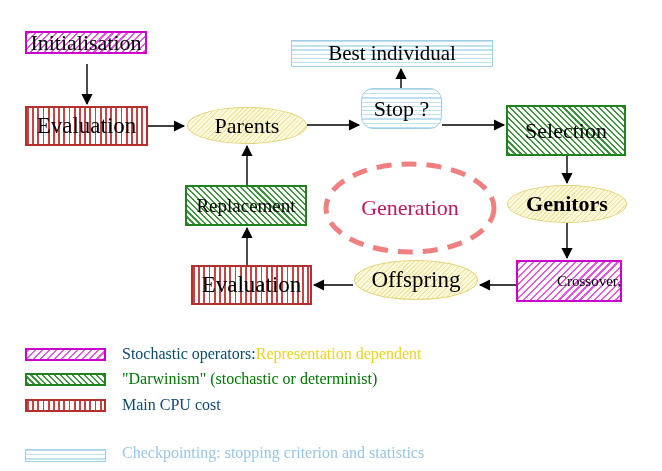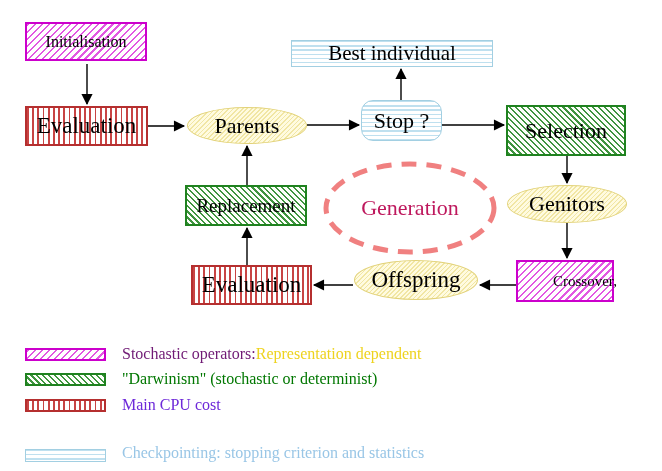--- a/index.html
+++ b/index.html
@@ -28,31 +28,31 @@
   }
   .stripes-cyan{
     border:1.5px solid #a2cfe2;
     background:repeating-linear-gradient(180deg,#bfe0ef 0 1.3px,rgba(255,255,255,0) 1.3px 4.2px),#fff;
   }
   .hatch-yellow{
     border:1.5px solid #e2d279;
     background:repeating-linear-gradient(135deg,#f1e6a4 0 1.2px,rgba(255,255,255,0) 1.2px 3.2px),#fffbe0;
   }
   
-  .n-init{left:25px;top:22px;width:122px;height:39px;font-size:16px;}
+  .n-init{left:25px;top:31px;width:122px;height:23px;font-size:22px;}
   .n-eval1{left:25px;top:106px;width:123px;height:40px;font-size:23px;}
   .n-parents{left:187px;top:107px;width:120px;height:37px;font-size:22px;}
   .n-best{left:291px;top:40px;width:202px;height:27px;font-size:21px;}
-  .n-stop{left:361px;top:100px;width:81px;height:41px;font-size:22px;border-radius:12px;}
+  .n-stop{left:361px;top:88px;width:81px;height:41px;font-size:22px;border-radius:12px;}
   .n-selection{left:506px;top:105px;width:120px;height:51px;font-size:22px;}
   .n-replacement{left:185px;top:185px;width:122px;height:41px;font-size:19px;}
-  .n-genitors{left:507px;top:185px;width:120px;height:38px;font-size:22px;}
+  .n-genitors{left:507px;top:185px;width:120px;height:38px;font-size:22px;font-weight:bold;}
   .n-eval2{left:191px;top:265px;width:121px;height:40px;font-size:23px;}
   .n-offspring{left:354px;top:260px;width:124px;height:40px;font-size:23px;}
-  .n-crossover{left:516px;top:260px;width:98px;height:42px;font-size:15px;flex-direction:column;line-height:19px;padding-left:40px;}
+  .n-crossover{left:516px;top:260px;width:106px;height:42px;font-size:15px;flex-direction:column;line-height:19px;padding-left:40px;}
   .n-generation{left:325px;top:163px;width:170px;height:90px;font-size:22px;color:#be185d;}
   
   .legend-row{position:absolute;left:25px;display:flex;align-items:center;height:18px;font-size:16px;white-space:nowrap;}
   .lr-1{top:345px;} .lr-2{top:370px;} .lr-3{top:396px;} .lr-4{top:444px;align-items:flex-end;}
   .swatch{width:81px;height:13px;box-sizing:border-box;margin-right:16px;flex:none;}
   .swatch.hatch-magenta,.swatch.hatch-green,.swatch.stripes-red{border-width:2px;}
   .swatch.stripes-cyan{border-width:1.5px;}
   .legend-sub{}
 </style>
 </head>
@@ -103,32 +103,32 @@
   <div class="node n-eval2 stripes-red">Evaluation</div>
 
   <div class="node n-offspring ellipse hatch-yellow">Offspring</div>
 
   <div class="node n-crossover hatch-magenta">
     <span>Crossover,</span>
   </div>
 
   <div class="legend-row lr-1">
     <span class="swatch hatch-magenta"></span>
-    <span style="color: #701a75;">Stochastic operators:</span>
+    <span style="color: #0c4a6e;">Stochastic operators:</span>
     <span class="legend-sub" style="color: rgb(238, 211, 30);">Representation dependent</span>
   </div>
 
   <div class="legend-row lr-2">
     <span class="swatch hatch-green"></span>
     <span style="color: rgb(0, 119, 0);">"Darwinism" (stochastic or determinist)</span>
   </div>
 
   <div class="legend-row lr-3">
     <span class="swatch stripes-red"></span>
-    <span style="color: #6d28d9;">Main CPU cost</span>
+    <span style="color: #0c4a6e;">Main CPU cost</span>
   </div>
 
   <div class="legend-row lr-4">
     <span class="swatch stripes-cyan"></span>
     <span style="color: rgb(153, 198, 230);">Checkpointing: stopping criterion and statistics</span>
   </div>
 
 </div>
 
 </body></html>

